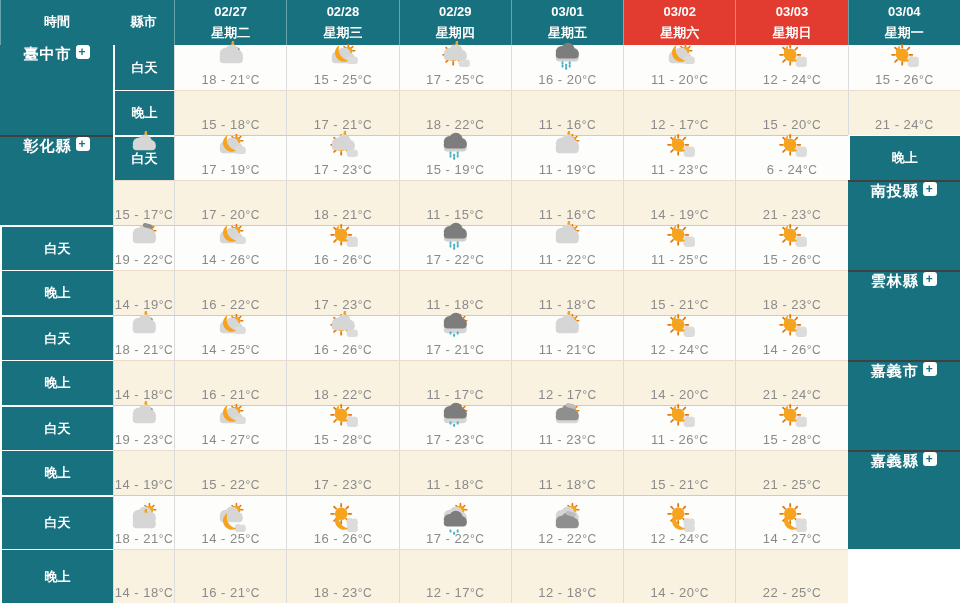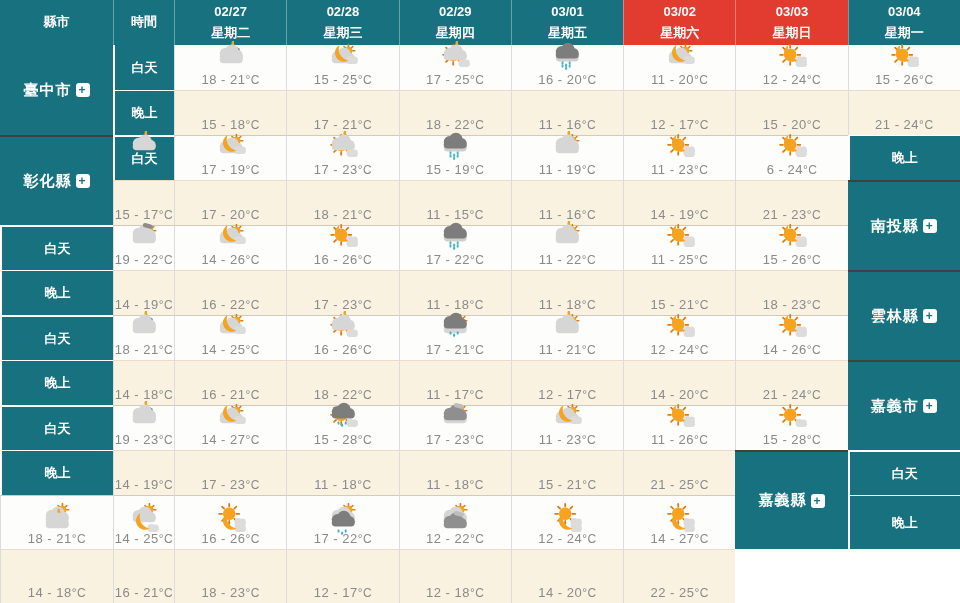--- a/index.html
+++ b/index.html
@@ -15,21 +15,21 @@
   .hcell{
     background:#17717e;color:#fff;
     display:flex;flex-direction:column;align-items:center;justify-content:center;
     font-size:13px;font-weight:bold;line-height:1.6;
     border-left:1px solid rgba(255,255,255,.35);
   }
   .hcell.first{border-left:none;}
   .hcell.weekend{background:#e23b30;}
   .county{
     background:#17717e;color:#fff;
-    display:flex;align-items:center;justify-content:center;
+    display:flex;align-items:flex-start;justify-content:center;
     font-size:15px;font-weight:bold;letter-spacing:1px;
     cursor:pointer;
   }
   .county.sep{border-top:2px solid #404040;}
   .plus{
     display:inline-block;width:14px;height:14px;margin-left:4px;
     background:#fff;color:#17717e;border-radius:3px;
     font-size:12px;line-height:14px;text-align:center;font-weight:bold;
   }
   .rlabel{
@@ -51,25 +51,25 @@
   .temp{
     color:#8a8a8a;font-size:13px;letter-spacing:.5px;white-space:nowrap;
   }
   .temp .deg{font-size:12px;}
   .icon{flex:0 0 auto;margin-bottom:1px;}
 </style>
 </head>
 <body>
 
 <div id="forecast">
+    <div class="hcell">
+      <span>時間</span>
+    </div>
     <div class="hcell first">
       <span>縣市</span>
-    </div>
-    <div class="hcell">
-      <span>時間</span>
     </div>
     <div class="hcell">
       <span>02/27</span>
       <span>星期二</span>
     </div>
     <div class="hcell">
       <span>02/28</span>
       <span>星期三</span>
     </div>
     <div class="hcell">
@@ -1043,20 +1043,31 @@
     </div>
     <div class="cell night">
       <svg class="icon" width="40" height="27" viewBox="0 0 44 30">
         <g transform="translate(0 2)">
           <circle cx="30" cy="19" r="4.2" fill="#dcdcdc"></circle>
           <circle cx="35" cy="18.5" r="3.4" fill="#dcdcdc"></circle>
           <rect x="26.5" y="18" width="12" height="5.5" rx="2.7" fill="#dcdcdc"></rect>
         </g>
         <path d="M20 3 A10 10 0 1 0 20 23 A13 13 0 0 1 20 3 Z" fill="#f6a41f" transform="translate(3 0) rotate(-30 20 13)"></path>
       </svg>
+      <div class="temp"><span>15 - 22</span><span class="deg">°C</span></div>
+    </div>
+    <div class="cell night">
+      <svg class="icon" width="40" height="27" viewBox="0 0 44 30">
+        <g transform="translate(0 2)">
+          <circle cx="30" cy="19" r="4.2" fill="#dcdcdc"></circle>
+          <circle cx="35" cy="18.5" r="3.4" fill="#dcdcdc"></circle>
+          <rect x="26.5" y="18" width="12" height="5.5" rx="2.7" fill="#dcdcdc"></rect>
+        </g>
+        <path d="M20 3 A10 10 0 1 0 20 23 A13 13 0 0 1 20 3 Z" fill="#f6a41f" transform="translate(3 0) rotate(-30 20 13)"></path>
+      </svg>
       <div class="temp"><span>17 - 23</span><span class="deg">°C</span></div>
     </div>
     <div class="cell night">
       <svg class="icon" width="40" height="27" viewBox="0 0 44 30">
         <g transform="translate(0 -2)">
           <circle cx="16" cy="14" r="6.5" fill="#7d7d7d"></circle>
           <circle cx="23" cy="11.5" r="7.5" fill="#7d7d7d"></circle>
           <circle cx="29.5" cy="15.5" r="5.5" fill="#7d7d7d"></circle>
           <rect x="9.5" y="13" width="25.5" height="8.5" rx="4.2" fill="#7d7d7d"></rect>
         </g>

